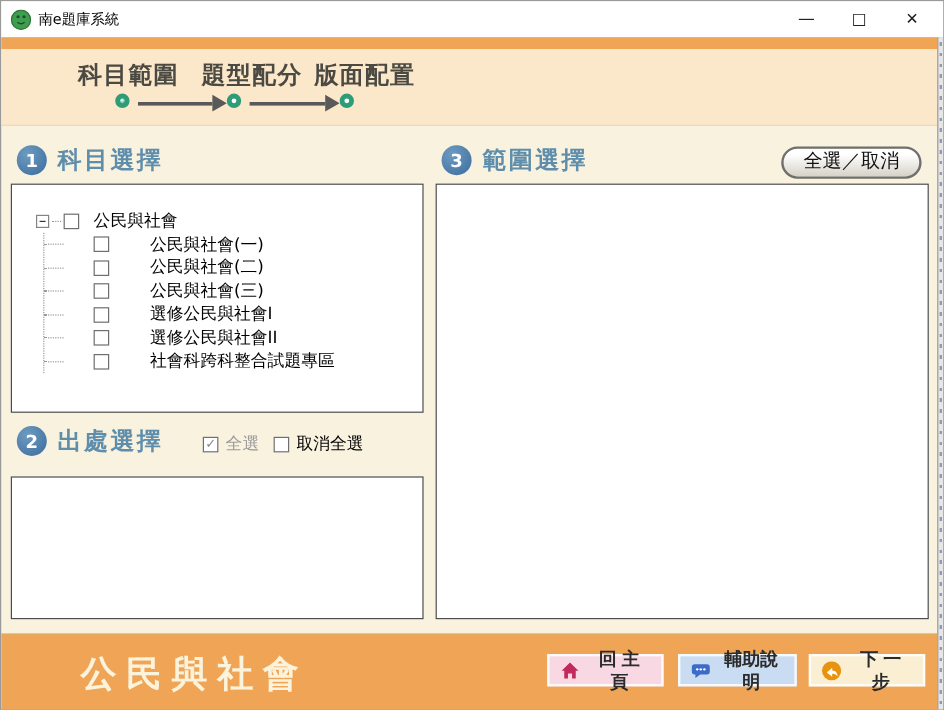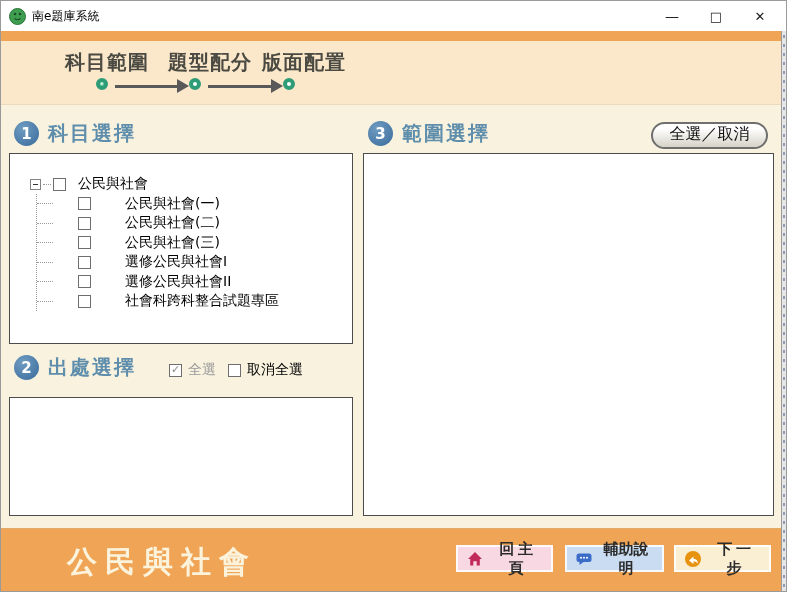--- a/index.html
+++ b/index.html
@@ -62,21 +62,21 @@
   .src-checks { position:absolute; left:152px; top:360px; display:flex; align-items:center; gap:12px; font-size:14px;margin-left:16px; }
   .src-check-group { display:flex; align-items:center; gap:6px; }
   .src-label { color:#000; } .src-label.disabled { color:#9a9a9a; }
 
   
   .pill-btn { position:absolute; left:650px; top:121px; width:117px; height:27px; border-radius:14px; border:2px solid #6f6f6f; background:linear-gradient(#ffffff 20%, #D6D2C7); font-size:16px; color:#111; font-family:Liberation Mono, monospace; cursor:pointer; line-height:23px; }
 
   
   .footer { position:absolute; left:0; top:527px; width:100%; height:65px; background:#F0A455; border-top:1px solid #E0AC67; }
   .footer-title { position:absolute; left:66px; top:13px; font-size:30px; font-weight:bold; color:#FBF3DC; letter-spacing:8px; }
-  .footer-btn { position:absolute; top:16px; height:27px; display:flex; align-items:center; gap:7px; padding:0 9px; border:2px solid rgba(255,255,255,0.85); font-size:15px; font-weight:bold; color:#2b2b2b; font-family:Liberation Serif, serif; cursor:pointer; }
+  .footer-btn { position:absolute; top:16px; height:27px; display:flex; align-items:center; gap:7px; padding:0 9px; border:2px solid rgba(255,255,255,0.85); font-size:15px; font-weight:bold; color:#2b2b2b; font-family:Liberation Sans, sans-serif; cursor:pointer; }
   .footer-btn .b-icon { width:16px; height:16px; flex:none; display:block; }
   .btn-home { left:455px; width:97px; background:#F8D8E3; }
   .btn-help { left:564px; width:99px; background:#C9DCF2; }
   .btn-next { left:673px; width:97px; background:#FAEED3; }
 
   
   .edge-sliver { position:absolute; right:0; top:30px; width:5px; height:562px; background:#E6E6E6; border-left:1px solid #9B9B9B; }
   .edge-sliver::after { content:""; position:absolute; left:1px; top:4px; width:2px; height:100%; background:repeating-linear-gradient(180deg,#8F9BB0 0 3px,transparent 3px 9px); }
 </style>
 </head>

